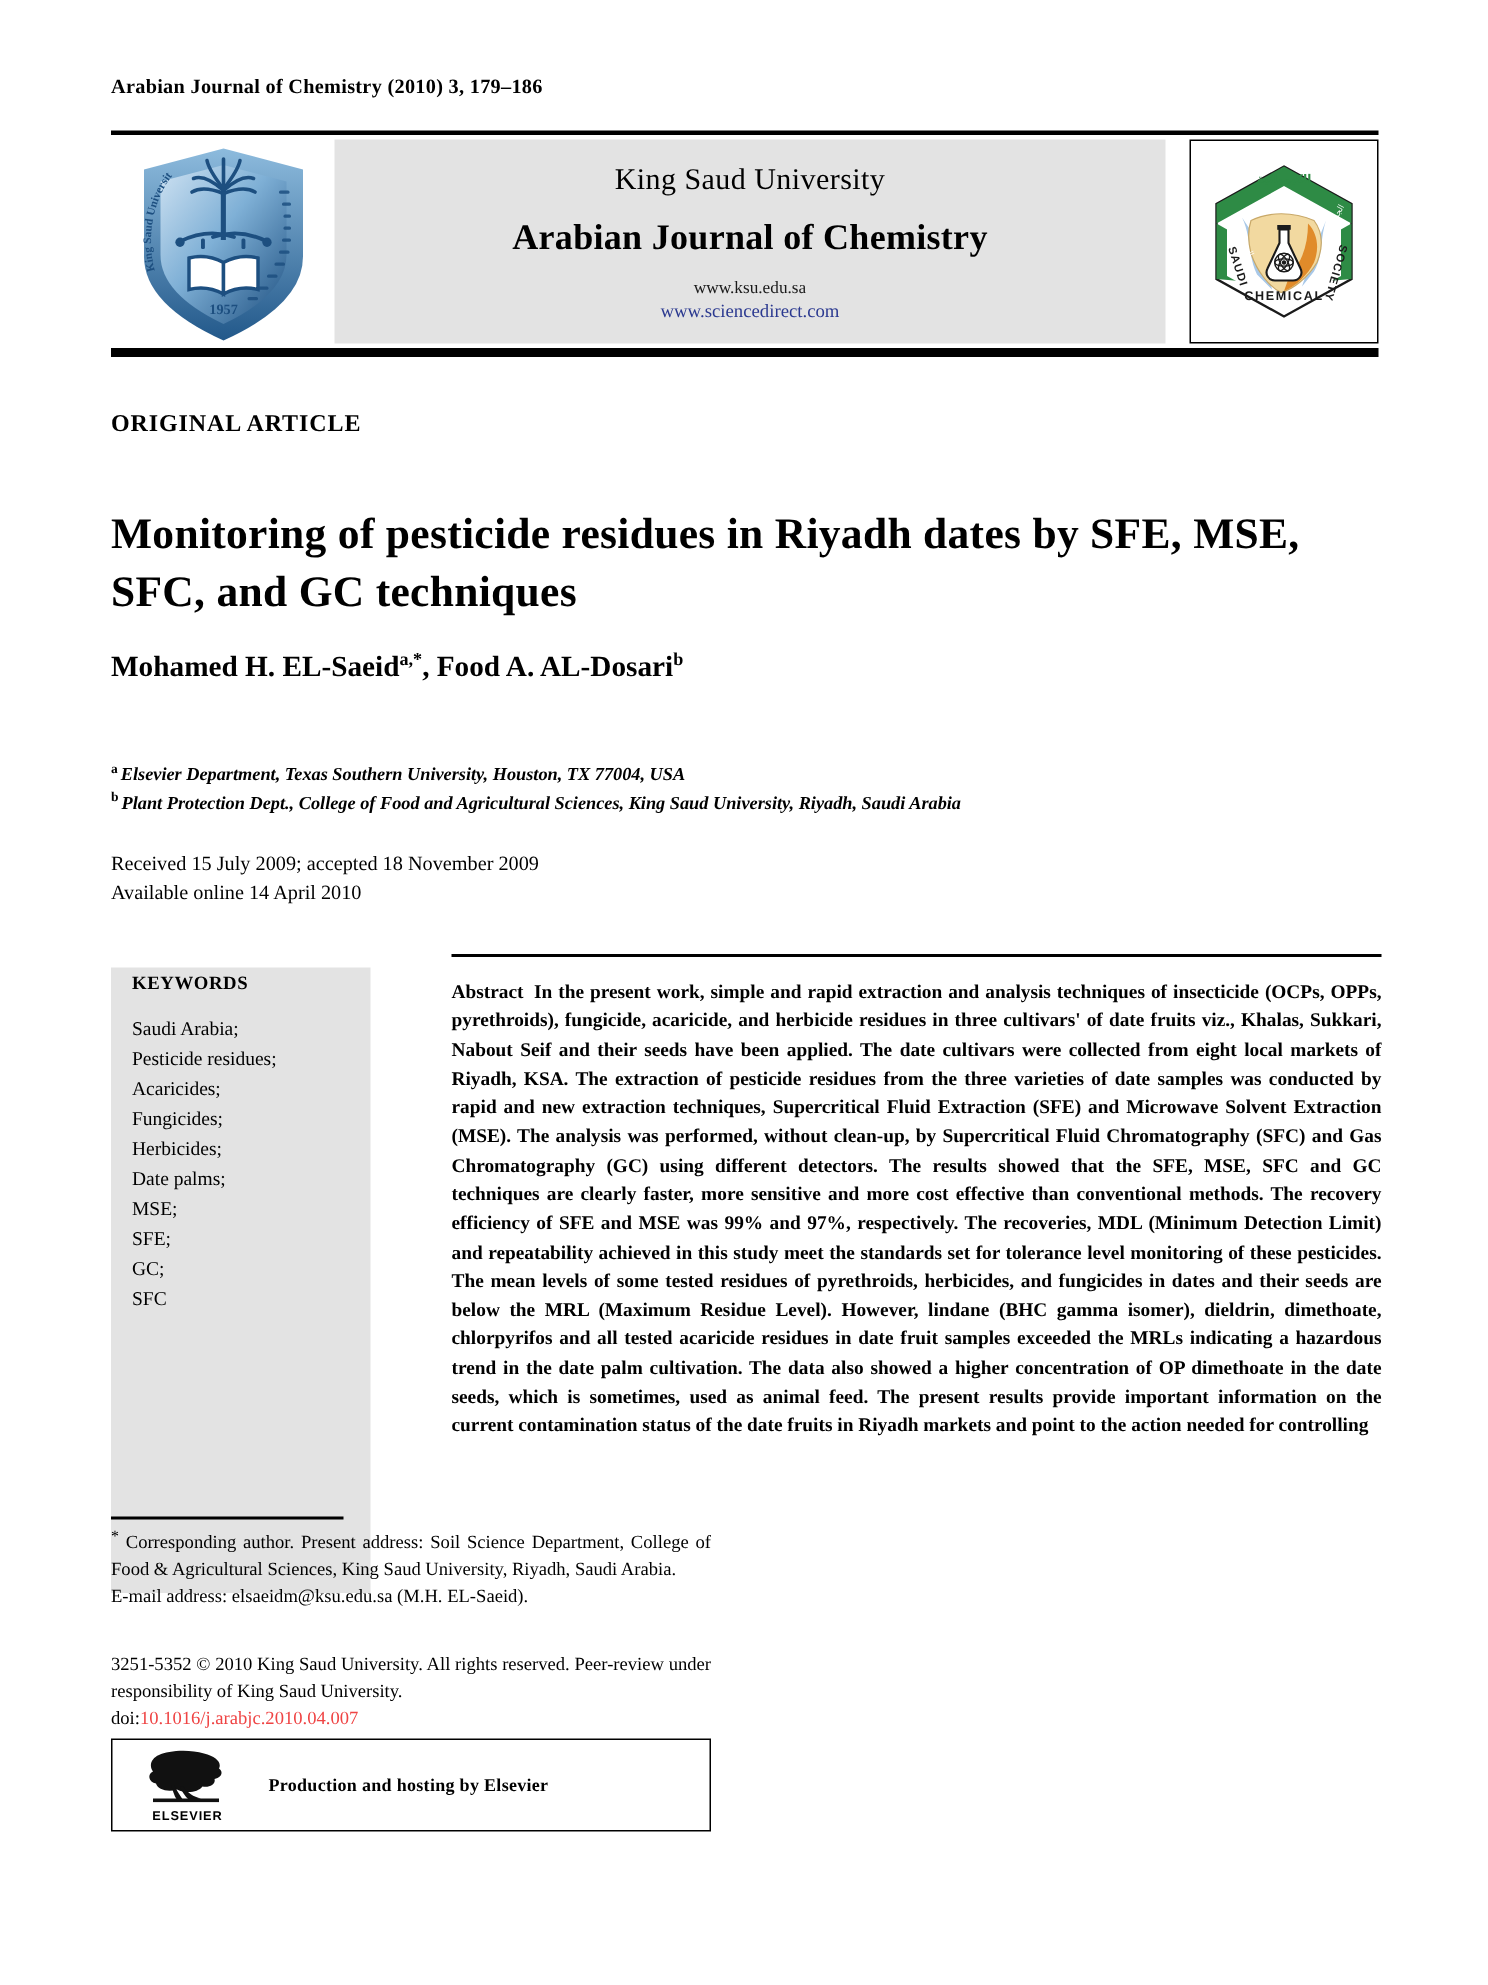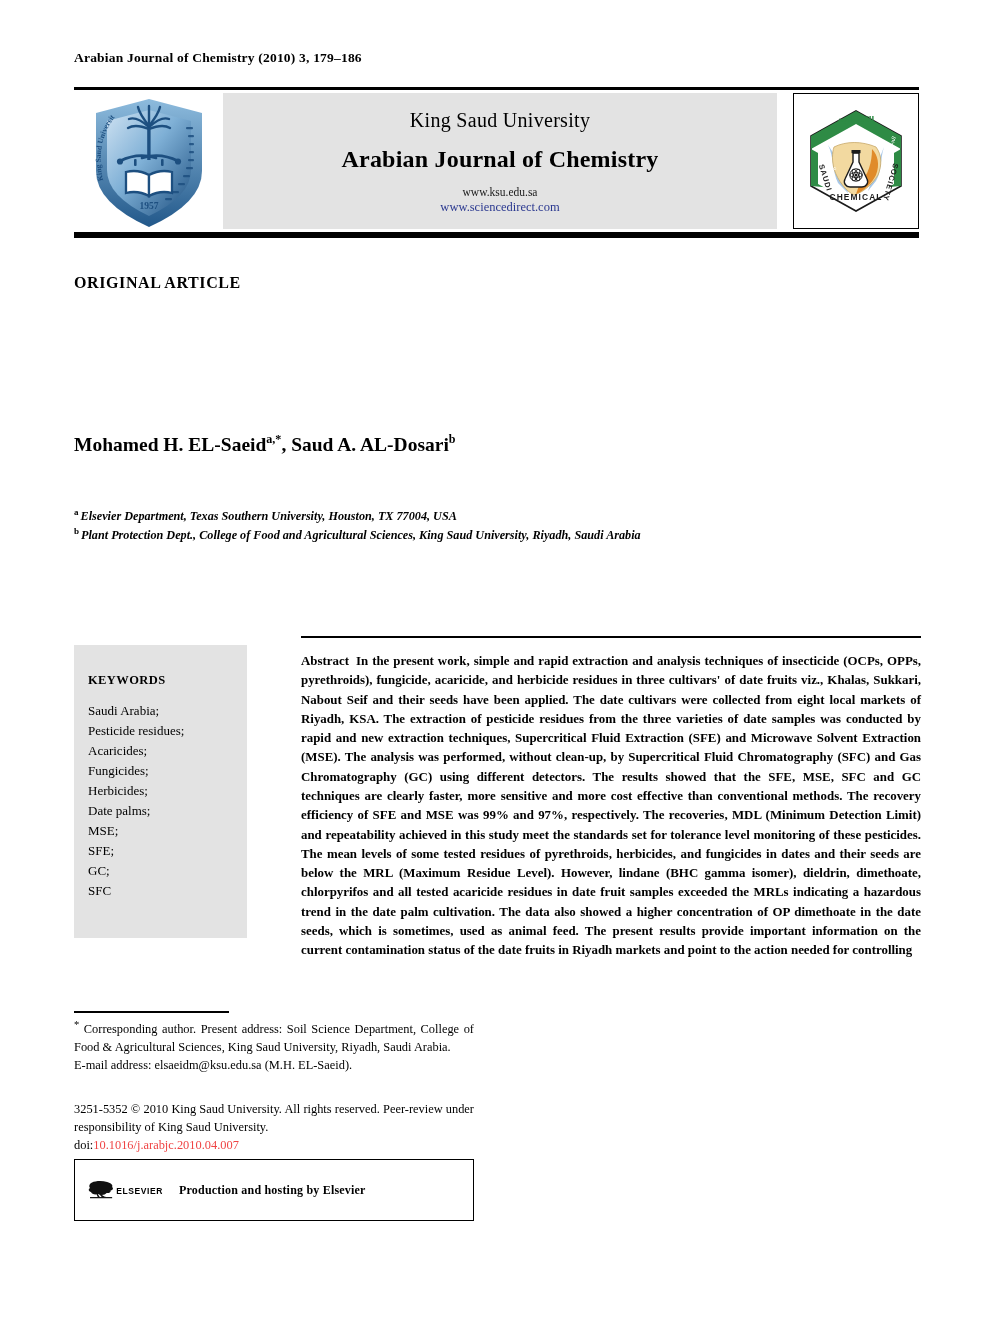--- a/index.html
+++ b/index.html
@@ -154,24 +154,24 @@
     left: 74px; top: 566px;
     font-size: 13.5px;
     line-height: 1.42;
   }
 
   
   .keywords-box {
     position: absolute;
     left: 74px; top: 645px;
     width: 173px;
-    height: 293px;
+    height: 417px;
     background: #e3e3e3;
     box-sizing: border-box;
-    padding: 28px 0 0 14px;
+    padding: 3px 0 0 14px;
   }
   .keywords-title {
     font-size: 12.5px;
     font-weight: bold;
     letter-spacing: 0.4px;
     margin-bottom: 13px;
   }
   .keyword-item {
     font-size: 13px;
     line-height: 1.54;
@@ -240,21 +240,21 @@
     height: 62px;
     border: 1px solid #000;
     box-sizing: border-box;
     display: flex;
     align-items: center;
   }
   .elsevier-mark {
     width: 76px;
     margin-left: 12px;
     display: flex;
-    flex-direction: row;
+    flex-direction: column;
     align-items: center;
   }
   .elsevier-wordmark {
     font-size: 8.5px;
     font-weight: bold;
     letter-spacing: 0.6px;
     margin-top: 1px;
     font-family: "Liberation Sans", sans-serif;
   }
   .elsevier-caption {
@@ -402,30 +402,35 @@
           <text x="84" y="48" font-family="DejaVu Sans, sans-serif" font-size="5.6" fill="#ffffff" transform="rotate(-62 84 48)">الجمعية</text>
         </svg>
       </div>
     </div>
 
     <div class="rule-bottom"></div>
   </div>
 
   <div class="article-type">ORIGINAL ARTICLE</div>
 
+  <h1 class="article-title">Monitoring of pesticide residues in Riyadh dates by SFE, MSE, SFC, and GC techniques</h1>
 
   <div class="authors">
-    <span>Mohamed H. EL-Saeid</span><sup>a,*</sup><span>, </span><span>Saud A. AL-Dosari</span><sup>b</sup>
+    <span>Mohamed H. EL-Saeid</span><sup>a,*</sup><span>, </span><span>Food A. AL-Dosari</span><sup>b</sup>
   </div>
 
   <div class="affiliations">
     <div><sup>a</sup><span>Elsevier Department, Texas Southern University, Houston, TX 77004, USA</span></div>
     <div><sup>b</sup><span>Plant Protection Dept., College of Food and Agricultural Sciences, King Saud University, Riyadh, Saudi Arabia</span></div>
   </div>
 
+  <div class="history">
+    <div>Received 15 July 2009; accepted 18 November 2009</div>
+    <div>Available online 14 April 2010</div>
+  </div>
 
   <aside class="keywords-box">
     <div class="keywords-title">KEYWORDS</div>
     <div class="keyword-item">Saudi Arabia;</div>
     <div class="keyword-item">Pesticide residues;</div>
     <div class="keyword-item">Acaricides;</div>
     <div class="keyword-item">Fungicides;</div>
     <div class="keyword-item">Herbicides;</div>
     <div class="keyword-item">Date palms;</div>
     <div class="keyword-item">MSE;</div>

